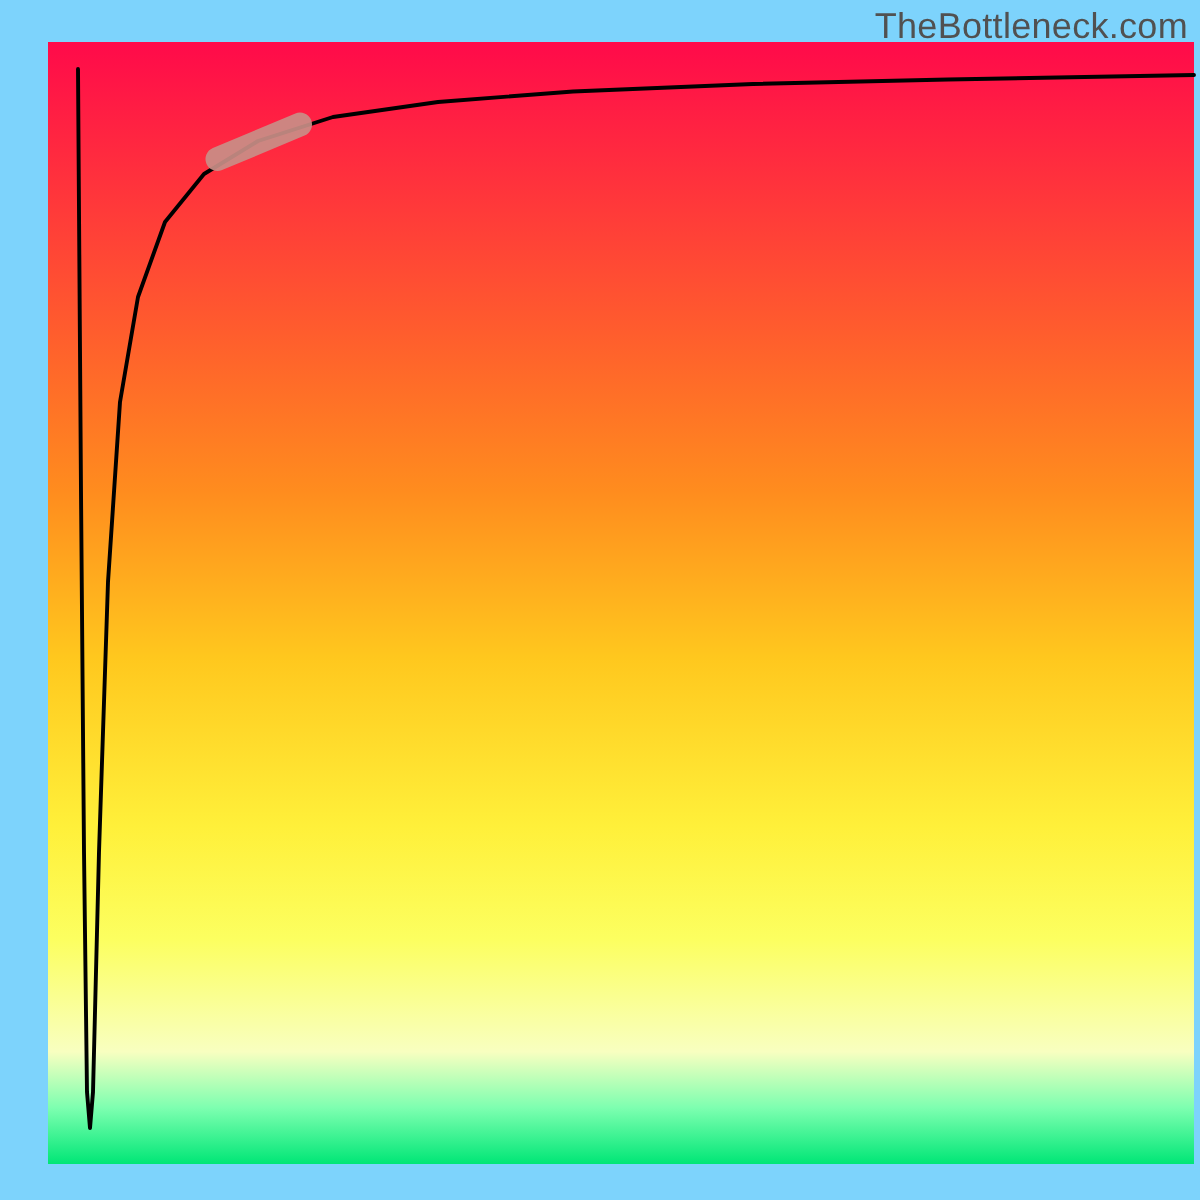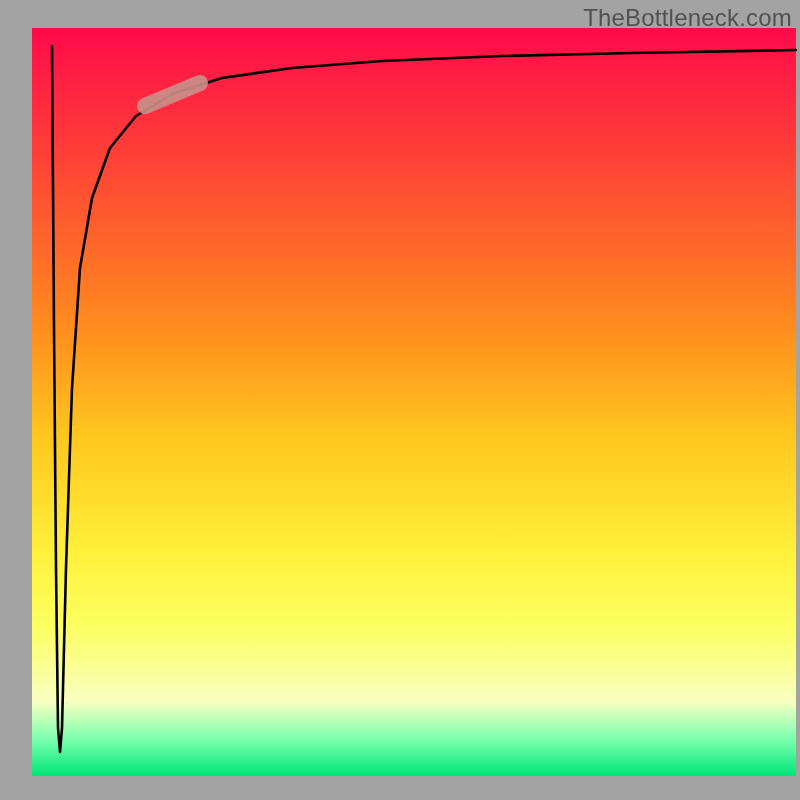--- a/index.html
+++ b/index.html
@@ -8,21 +8,21 @@
     width: 800px;
     height: 800px;
     background: #000;
     overflow: hidden;
     font-family: Arial, Helvetica, sans-serif;
   }
   .frame {
     position: relative;
     width: 800px;
     height: 800px;
-    background: #a3a3a3;
+    background: #7dd3fc;
   }
   .plot-area {
     position: absolute;
     left: 32px;
     top: 28px;
     width: 764px;
     height: 748px;
     
     background: linear-gradient(
       to bottom,

